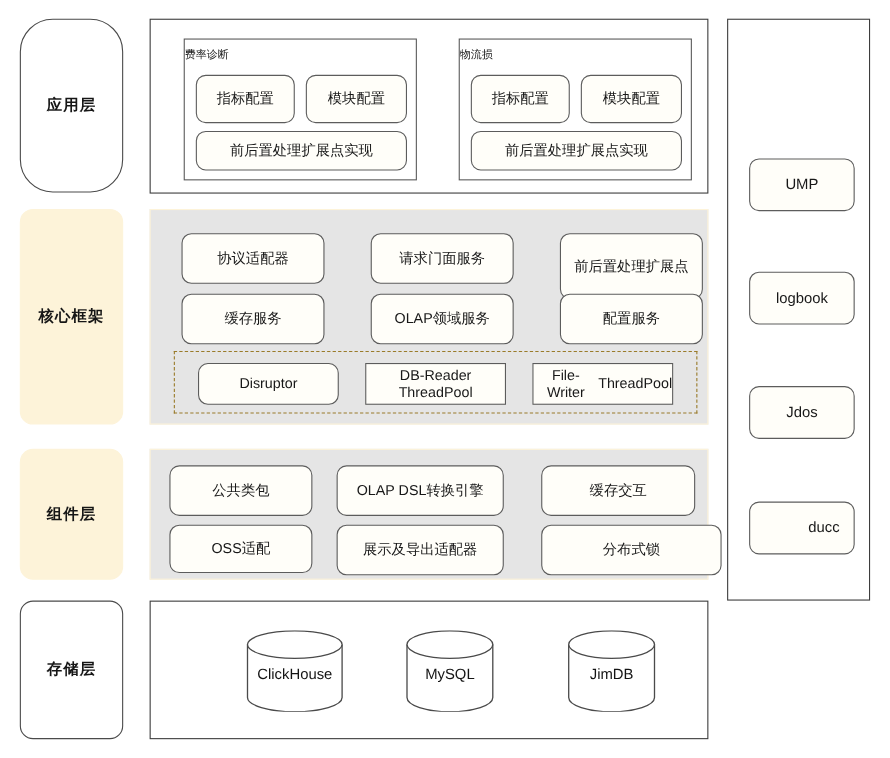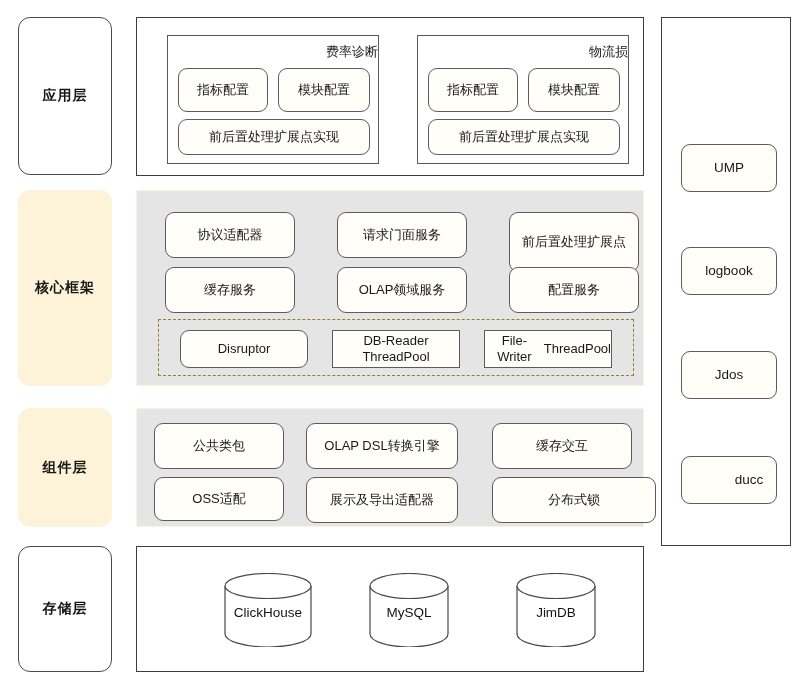--- a/index.html
+++ b/index.html
@@ -57,22 +57,22 @@
   
   .group-box {
     background: #ffffff;
     border: 1px solid #5a5a5a;
   }
   .group-title {
     position: absolute;
     top: 7px;
     left: 0;
     right: 0;
-    text-align: right;
-    font-size: 13px;
+    text-align: left;
+    font-size: 10px;
     color: #1a1a1a;
   }
 
   
   .card {
     background: #fffef9;
     border: 1px solid #5c5c5c;
     border-radius: 9px;
     display: flex;
     align-items: center;
@@ -119,21 +119,21 @@
     color: #c9c9c9;
     letter-spacing: 1px;
     white-space: nowrap;
   }
 </style>
 </head>
 <body>
 
 <div id="diagram">
 
-  <div class="abs layer-label plain" style="left:18px; top:17px; width:94px; height:158px;">
+  <div class="abs layer-label plain" style="left:18px; top:17px; width:94px; height:158px;border-radius:30px;">
     <span>应用层</span>
   </div>
 
   <div class="abs panel-plain" style="left:136px; top:17px; width:508px; height:159px;">
 
     <div class="abs group-box" style="left:30px; top:17px; width:212px; height:129px;">
       <div class="group-title">费率诊断</div>
       <div class="abs card" style="left:10px; top:32px; width:90px; height:44px;">指标配置</div>
       <div class="abs card" style="left:110px; top:32px; width:92px; height:44px;">模块配置</div>
       <div class="abs card" style="left:10px; top:83px; width:192px; height:36px;">前后置处理扩展点实现</div>

